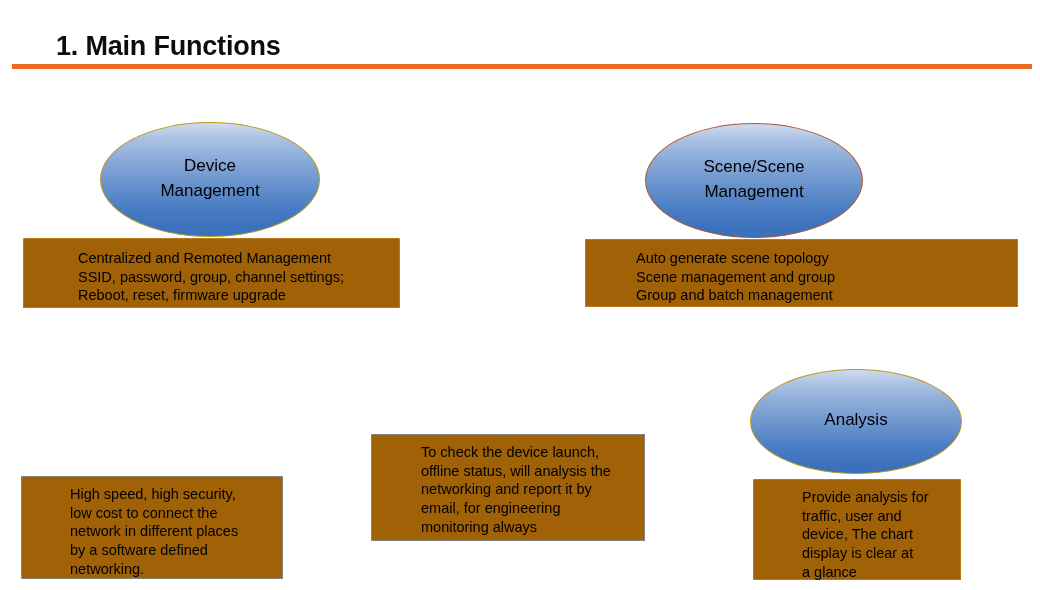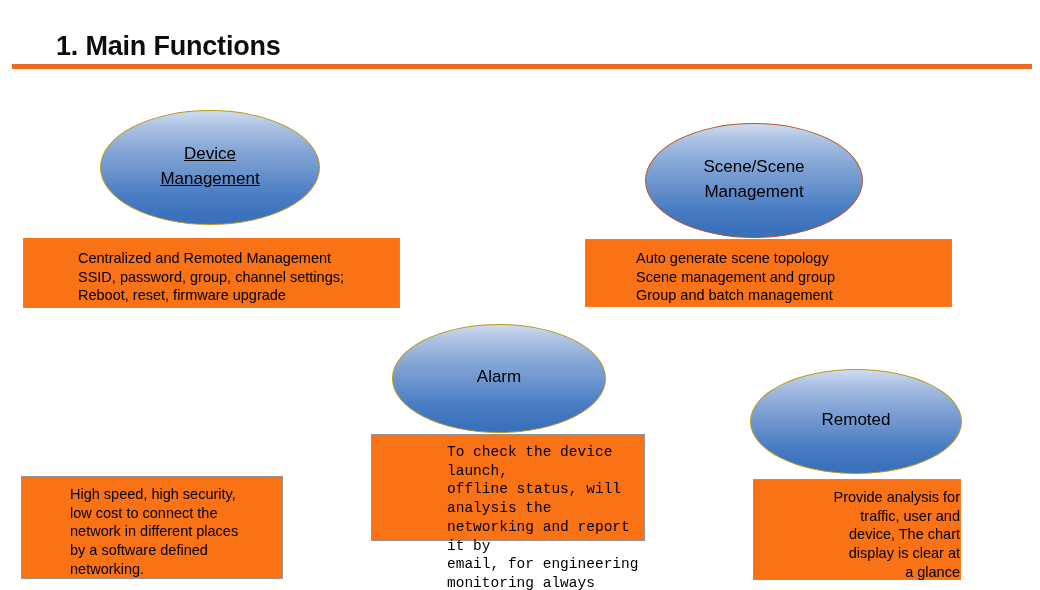--- a/index.html
+++ b/index.html
@@ -65,55 +65,55 @@
     line-height: 1.42;
     white-space: pre-line;
     padding-bottom: 2px;
   }
   .border-gold   { border: 1.6px solid #b79b1e; }
   .border-copper { border: 1.6px solid #b5562a; }
 
   
   .desc {
     position: absolute;
-    background: #f97316;
+    background: #a16207;
     border: 1px dotted #9a9a9a;
     box-sizing: border-box;
   }
   .desc-text {
     font-size: 14.5px;
     color: #000000;
     line-height: 1.29;
     white-space: pre-line;
   }
   
   .footer {
     position: absolute;
     left: 852px;
     top: 566px;
     font-size: 17px;
     color: #44546a;
     white-space: nowrap;
   }
 
   
-  #node-device      { left: 100px; top: 86px;  width: 220px; height: 115px; text-decoration: underline; }
+  #node-device      { left: 100px; top: 98px;  width: 220px; height: 115px; }
   #desc-device      { left: 23px;  top: 214px; width: 377px; height: 70px;  padding: 10px 0 0 54px; }
 
   #node-scene       { left: 645px; top: 99px;  width: 218px; height: 115px; }
-  #desc-scene       { left: 585px; top: 215px; width: 367px; height: 68px;  padding: 9px 0 0 50px; }
+  #desc-scene       { left: 585px; top: 215px; width: 433px; height: 68px;  padding: 9px 0 0 50px; }
 
   #node-sdwan       { left: 40px;  top: 347px; width: 211px; height: 104px; }
   #desc-sdwan       { left: 21px;  top: 452px; width: 262px; height: 103px; padding: 8px 0 0 48px; }
 
   #node-alarm       { left: 392px; top: 300px; width: 214px; height: 109px; }
-  #desc-alarm       { left: 371px; top: 410px; width: 274px; height: 107px; padding: 8px 0 0 75px; font-family: Liberation Mono, monospace; }
+  #desc-alarm       { left: 371px; top: 410px; width: 274px; height: 107px; padding: 8px 0 0 49px; }
 
   #node-analysis    { left: 750px; top: 345px; width: 212px; height: 105px; }
-  #desc-analysis    { left: 753px; top: 455px; width: 208px; height: 101px; padding: 8px 0 0 68px; text-align: right; }
+  #desc-analysis    { left: 753px; top: 455px; width: 208px; height: 101px; padding: 8px 0 0 48px; }
 </style>
 </head>
 <body>
 
 <div id="slide">
 
   <div class="slide-title">1. Main Functions</div>
   <div class="title-rule"></div>
 
   <div class="node border-gold" id="node-device">
@@ -137,33 +137,30 @@
   </div>
 
   <div class="desc" id="desc-sdwan">
     <span class="desc-text">High speed, high security,
 low cost to connect the
 network in different places
 by a software defined
 networking.</span>
   </div>
 
-  <div class="node border-gold" id="node-alarm">
-    <span class="node-label">Alarm</span>
-  </div>
   <div class="desc" id="desc-alarm">
     <span class="desc-text">To check the device launch,
 offline status, will analysis the
 networking and report it by
 email, for engineering
 monitoring always</span>
   </div>
 
   <div class="node border-gold" id="node-analysis">
-    <span class="node-label">Remoted</span>
+    <span class="node-label">Analysis</span>
   </div>
   <div class="desc" id="desc-analysis">
     <span class="desc-text">Provide analysis for
 traffic, user and
 device, The chart
 display is clear at
 a glance</span>
   </div>
 
   <div class="footer">www.kingsiot.com</div>

